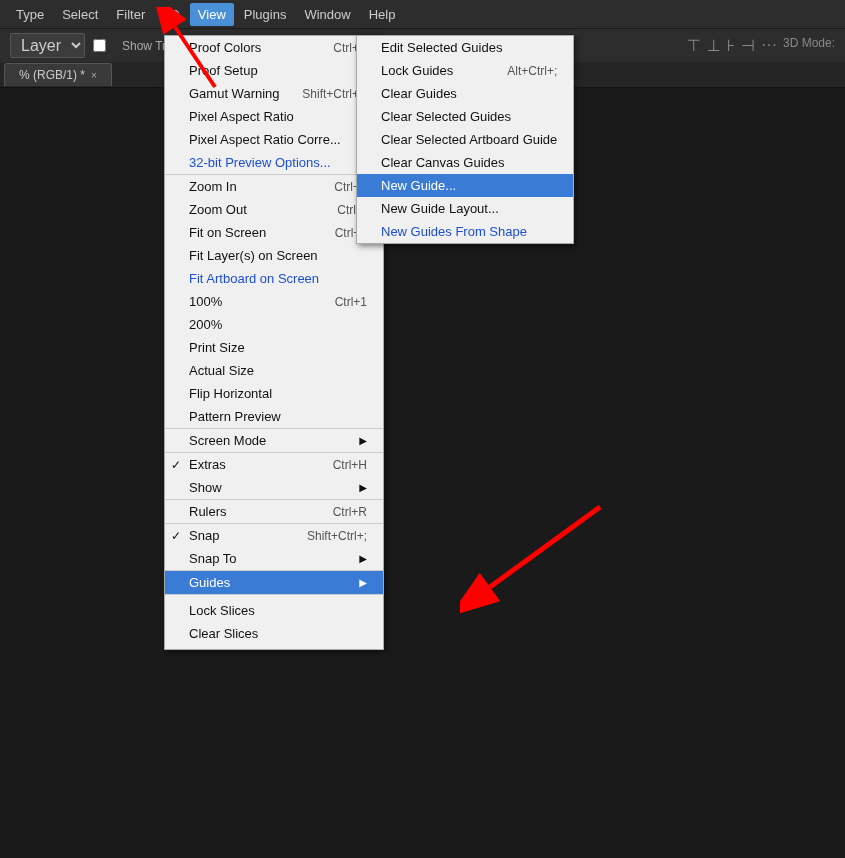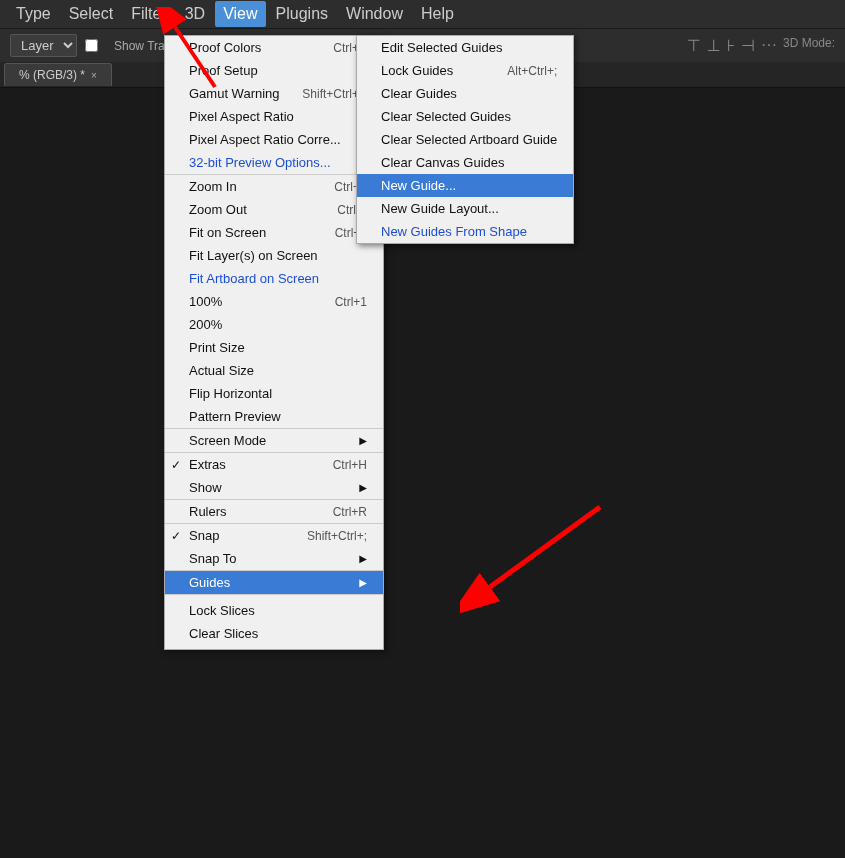--- a/index.html
+++ b/index.html
@@ -21,21 +21,21 @@
       height: 28px;
       padding: 0 8px;
       gap: 2px;
       position: relative;
       z-index: 100;
     }
     .menu-item {
       color: #ccc;
       padding: 4px 8px;
       cursor: pointer;
-      font-size: 16px;
+      font-size: 13px;
       border-radius: 2px;
       text-align: right;
     }
     .menu-item:hover, .menu-item.active {
       background: #4a90d9;
       color: #fff;
     }
 
     
     .toolbar {
@@ -45,21 +45,21 @@
       height: 34px;
       padding: 0 10px;
       gap: 8px;
       border-top: 1px solid #1a1a1a;
     }
     .layer-dropdown {
       background: #3c3c3c;
       border: 1px solid #555;
       color: #ccc;
       padding: 2px 6px;
-      font-size: 13px;
+      font-size: 16px;
       border-radius: 2px;
     }
     .checkbox-label {
       color: #aaa;
       font-size: 12px;
       display: flex;
       align-items: center;
       gap: 16px;
     }
 
@@ -221,21 +221,21 @@
     <span>⊥</span>
     <span>⊦</span>
     <span>⊣</span>
     <span style="color:#888;">···</span>
     <span style="color:#888;font-size:12px;">3D Mode:</span>
   </div>
 </div>
 
 <div class="tab-bar">
   <div class="tab">
-    <span>% (RGB/3) *</span>
+    <span>% (RGB/1) *</span>
     <span class="tab-close">×</span>
   </div>
 </div>
 
 <div class="main-area"></div>
 
 <div class="dropdown-container">
 
   <div class="view-menu-dropdown">
 

